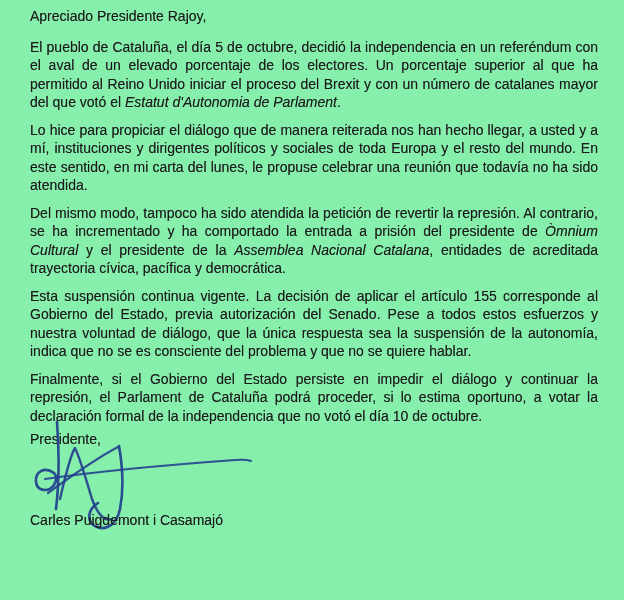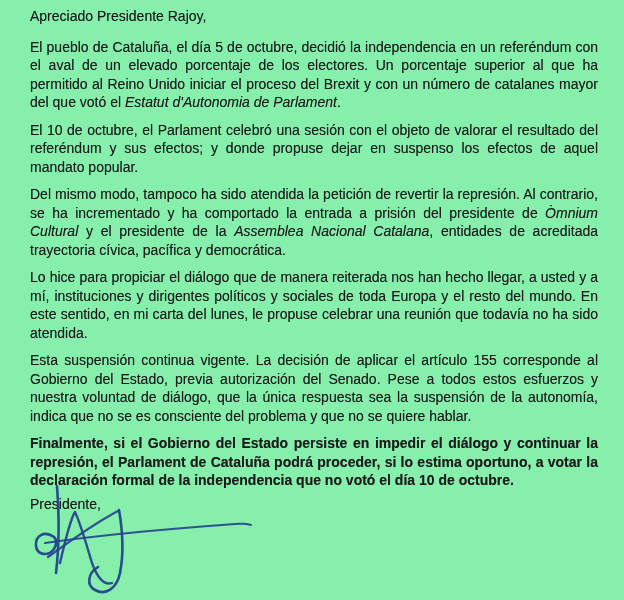--- a/index.html
+++ b/index.html
@@ -23,21 +23,20 @@
   }
   .salutation {
     margin: 0 0 12px 0;
   }
   .body-par {
     margin: 0 0 9px 0;
     text-align: justify;
   }
   .body-par:last-child {
     margin-bottom: 5px;
-    font-weight: bold;
   }
   .body-par em {
     font-style: italic;
   }
   .closing {
     margin: 0;
   }
   .signature-block {
     position: relative;
     height: 62px;
@@ -58,23 +57,22 @@
 </style>
 </head>
 <body>
 
 <div class="page" style="background: #86efac; color: rgb(27, 27, 27);">
 
   <p class="salutation">Apreciado Presidente Rajoy,</p>
 
   <div>
       <p class="body-par"><span>El pueblo de Cataluña, el día 5 de octubre, decidió la independencia en un referéndum con el aval de un elevado porcentaje de los electores. Un porcentaje superior al que ha permitido al Reino Unido iniciar el proceso del Brexit y con un número de catalanes mayor del que votó el </span><em>Estatut d'Autonomia de Parlament</em><span>.</span></p>
-      <p class="body-par"><span>El 10 de octubre, el Parlament celebró una sesión con el objeto de valorar el resultado del referéndum y sus efectos; y donde propuse dejar en suspenso los efectos de aquel mandato popular.</span></p>
+      <p class="body-par"><span>Lo hice para propiciar el diálogo que de manera reiterada nos han hecho llegar, a usted y a mí, instituciones y dirigentes políticos y sociales de toda Europa y el resto del mundo. En este sentido, en mi carta del lunes, le propuse celebrar una reunión que todavía no ha sido atendida.</span></p>
       <p class="body-par"><span>Del mismo modo, tampoco ha sido atendida la petición de revertir la represión. Al contrario, se ha incrementado y ha comportado la entrada a prisión del presidente de </span><em>Òmnium Cultural</em><span> y el presidente de la </span><em>Assemblea Nacional Catalana</em><span>, entidades de acreditada trayectoria cívica, pacífica y democrática.</span></p>
-      <p class="body-par"><span>Lo hice para propiciar el diálogo que de manera reiterada nos han hecho llegar, a usted y a mí, instituciones y dirigentes políticos y sociales de toda Europa y el resto del mundo. En este sentido, en mi carta del lunes, le propuse celebrar una reunión que todavía no ha sido atendida.</span></p>
       <p class="body-par"><span>Esta suspensión continua vigente. La decisión de aplicar el artículo 155 corresponde al Gobierno del Estado, previa autorización del Senado. Pese a todos estos esfuerzos y nuestra voluntad de diálogo, que la única respuesta sea la suspensión de la autonomía, indica que no se es consciente del problema y que no se quiere hablar.</span></p>
       <p class="body-par"><span>Finalmente, si el Gobierno del Estado persiste en impedir el diálogo y continuar la represión, el Parlament de Cataluña podrá proceder, si lo estima oportuno, a votar la declaración formal de la independencia que no votó el día 10 de octubre.</span></p>
     </div>
 
   <p class="closing">Presidente,</p>
 
   <div class="signature-block">
     <svg viewBox="0 0 226 114" xmlns="http://www.w3.org/2000/svg" fill="none" stroke="#24418e" stroke-linecap="round" stroke-linejoin="round">
 
       <path d="M27,1 C29,28 30,55 26,88" stroke-width="2.6" opacity="0.95" stroke="#24418e"></path>
@@ -85,14 +83,15 @@
 
       <path d="M18,72 C40,56 65,38 88,26" stroke-width="2.2" opacity="0.9" stroke="#24418e"></path>
 
       <path d="M89,25 C93,48 94,68 90,88 C87,103 76,111 65,105 C56,100 58,88 68,82" stroke-width="2.6" opacity="0.95" stroke="#24418e"></path>
 
       <path d="M15,58 C70,50 150,43 205,39 C211,38.5 218,39 221,40" stroke-width="2" opacity="0.9" stroke="#24418e"></path>
     </svg>
     <div></div>
   </div>
 
+  <p class="signatory">Carles Puigdemont i Casamajó</p>
 
 </div>
 
 </body></html>

